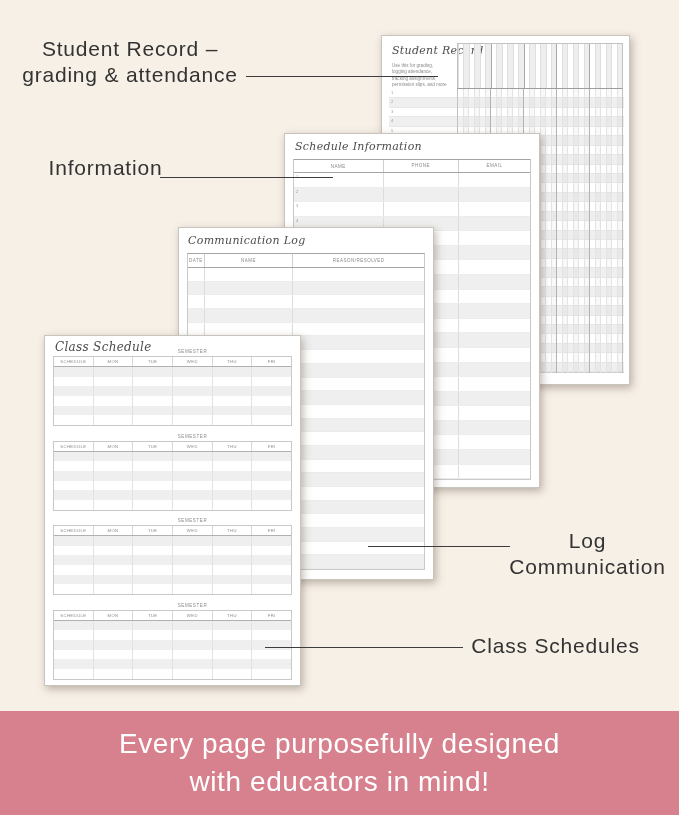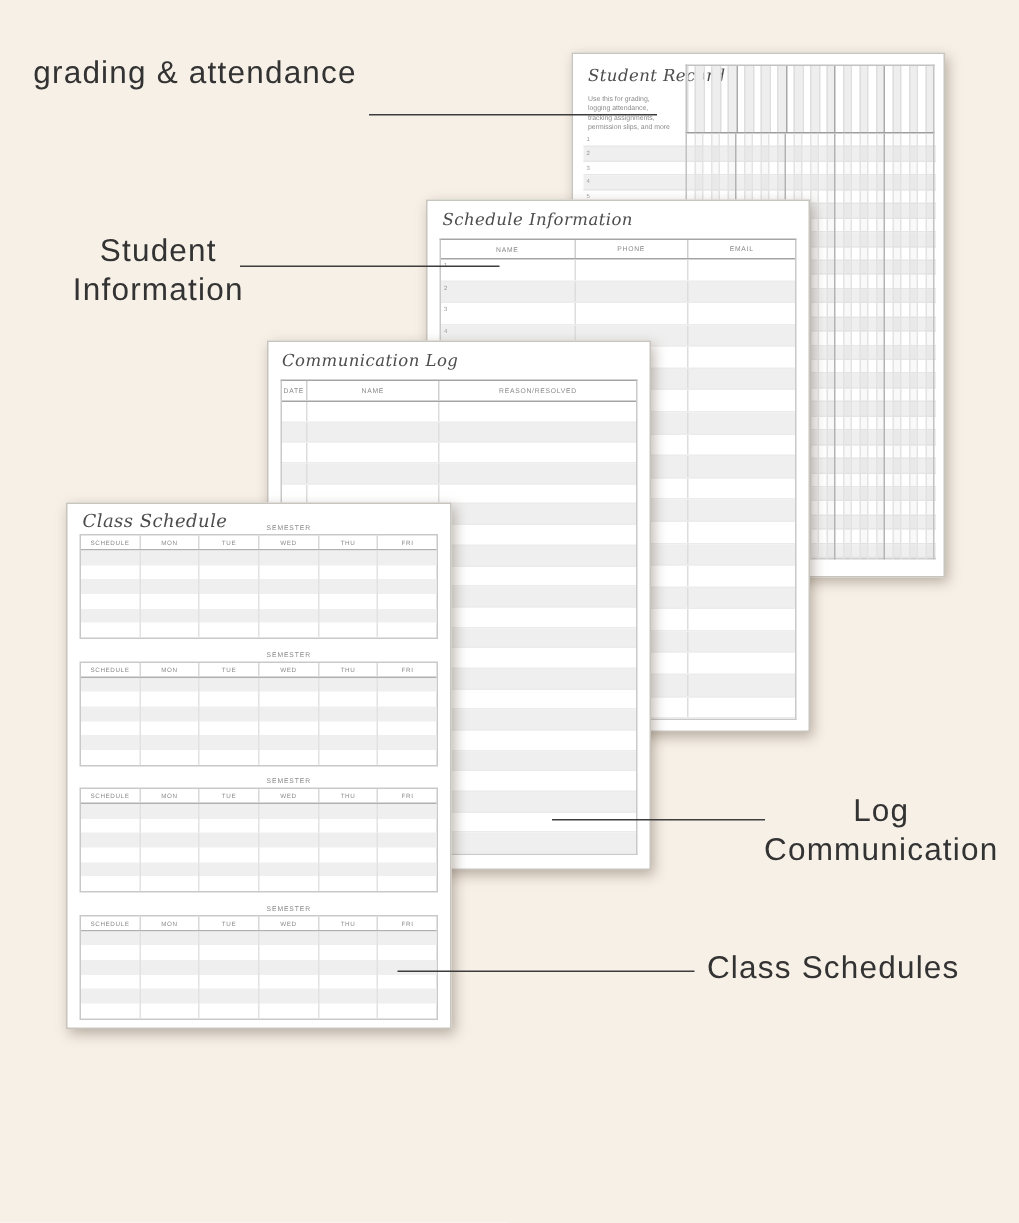--- a/index.html
+++ b/index.html
@@ -88,24 +88,24 @@
     background:#d8818e;color:#ffffff;text-align:center;
     font-size:28px;line-height:38px;font-weight:300;letter-spacing:0.6px;
     display:flex;flex-direction:column;justify-content:center;}
 </style>
 </head>
 <body>
 
 <div class="canvas">
 
   <div class="callout callout-sr">
+    <div>Student Record –</div>
     <div>grading &amp; attendance</div>
   </div>
   <div class="callout callout-si">
-    <div>Student</div>
     <div>Information</div>
   </div>
   <div class="callout callout-cl">
     <div>Log</div>
     <div>Communication</div>
   </div>
   <div class="callout callout-cs">
     <div>Class Schedules</div>
   </div>
 
@@ -802,14 +802,18 @@
               <div class="cs-cell"></div>
               <div class="cs-cell"></div>
               <div class="cs-cell"></div>
               <div class="cs-cell"></div>
             </div>
           </div>
         </div>
       </div>
   </section>
 
+  <footer class="banner">
+    <div>Every page purposefully designed</div>
+    <div>with educators in mind!</div>
+  </footer>
 
 </div>
 
 </body></html>

